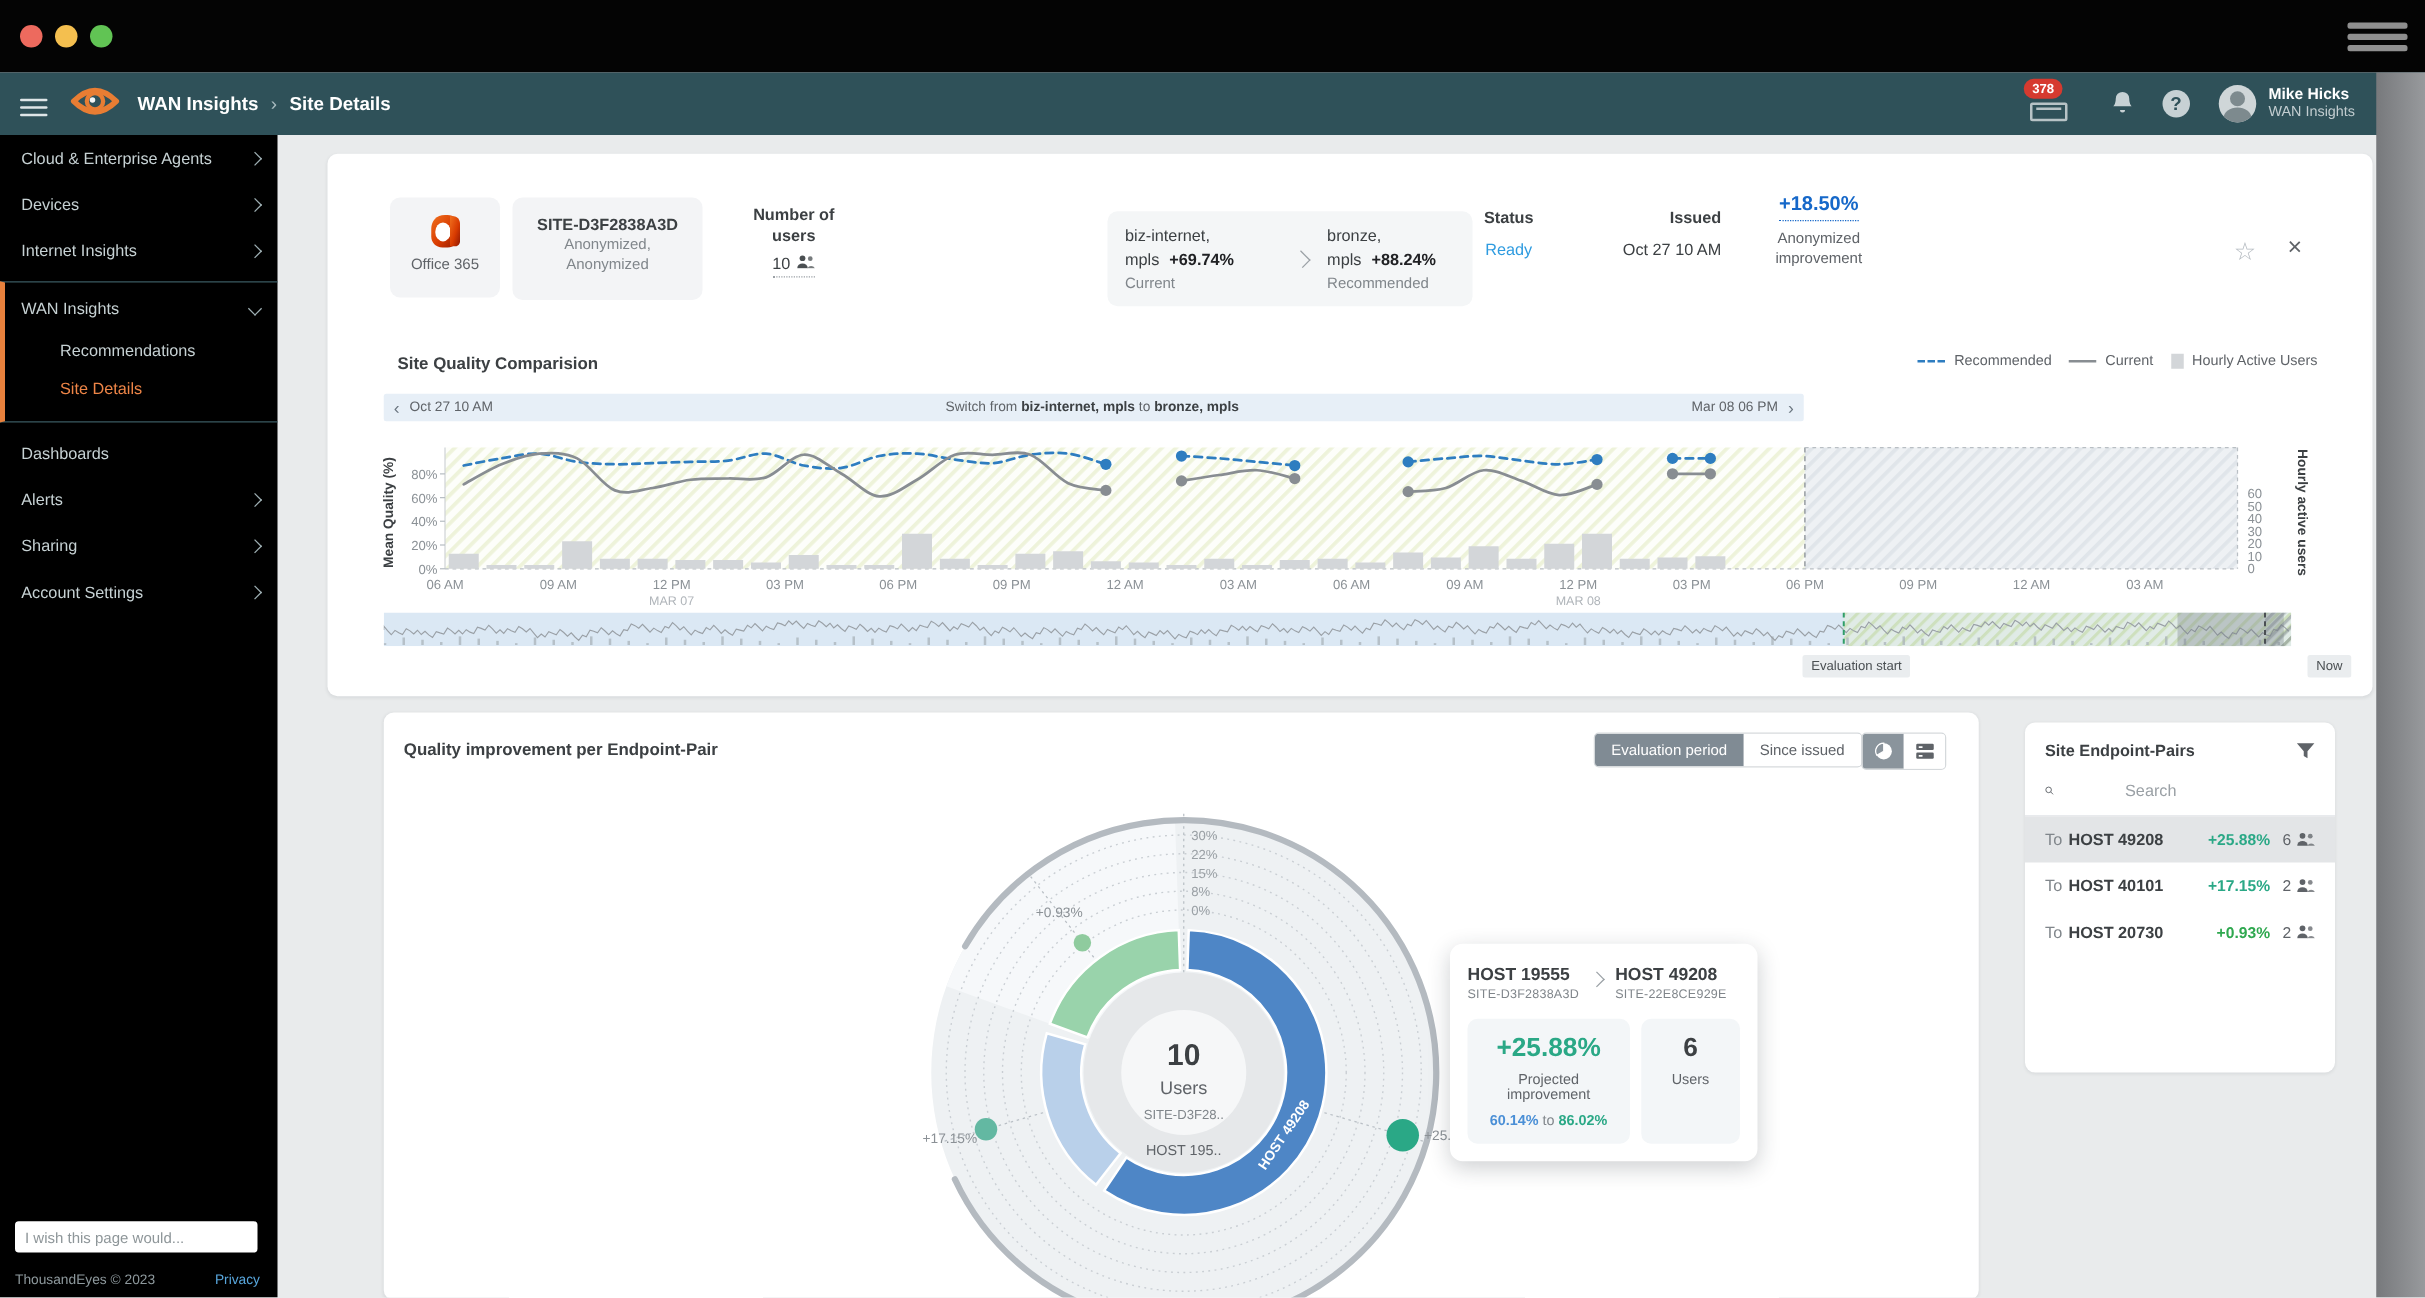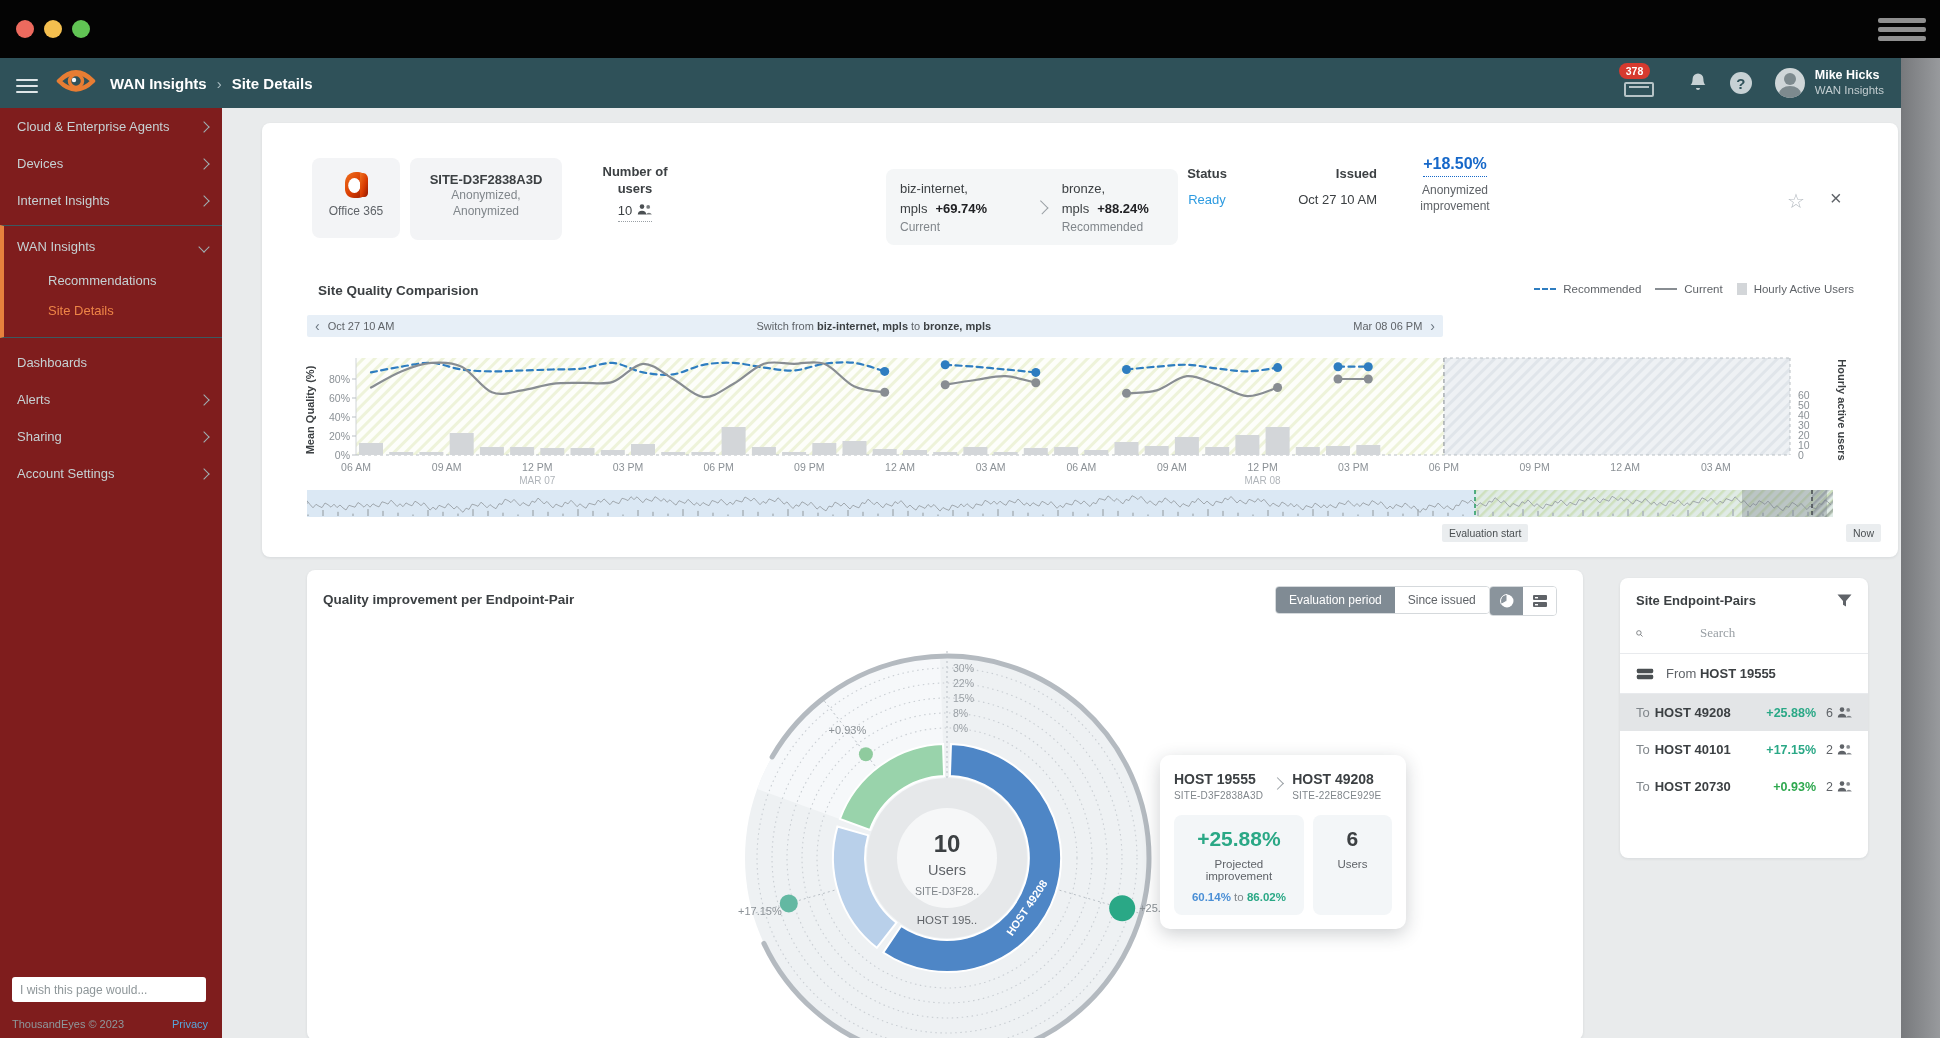--- a/index.html
+++ b/index.html
@@ -24,21 +24,21 @@
   #device-glyph i{display:block;height:2px;background:#b7c3c6;margin:2px 3px 0 3px;}
   .bar-icon-btn{margin:0 11px;cursor:pointer;display:flex;align-items:center;}
   #help-circle{width:22px;height:22px;border-radius:50%;background:#c7d1d4;color:#2f5159;font-weight:bold;font-size:15px;display:flex;align-items:center;justify-content:center;}
   #avatar{width:30px;height:30px;border-radius:50%;background:#cfd6d8;margin:0 10px 0 12px;overflow:hidden;position:relative;}
   #avatar i{position:absolute;left:9px;top:5px;width:12px;height:12px;border-radius:50%;background:#7d8a8e;}
   #avatar b{position:absolute;left:4px;top:18px;width:22px;height:16px;border-radius:50%;background:#7d8a8e;}
   #user-names{line-height:15px;}
   #user-name{color:#fff;font-size:12.5px;font-weight:bold;}
   #user-org{color:#c2cdd0;font-size:11.5px;}
   
-  #sidebar{left:0;top:108px;width:222px;height:930px;background:#7f1d1d;}
+  #sidebar{left:0;top:108px;width:222px;height:930px;background:#000000;}
   .side-item{height:37px;display:flex;align-items:center;padding:0 14px 0 17px;color:#c6d1d3;font-size:13px;cursor:pointer;position:relative;}
   .side-item .lbl{flex:1;}
   .chev{width:7px;height:7px;border-right:1.5px solid #9fb0b4;border-bottom:1.5px solid #9fb0b4;}
   .chev.right{transform:rotate(-45deg);}
   .chev.down{transform:rotate(45deg);}
   .wan-group{border-top:1px solid #3a5a61;border-bottom:1px solid #3a5a61;border-left:4px solid #e8813d;margin:6px 0;padding:2px 0 12px 0;}
   .wan-group .side-item{padding-left:13px;}
   .side-sub{height:30px;display:flex;align-items:center;padding-left:44px;color:#c6d1d3;font-size:13px;cursor:pointer;}
   .side-sub.active{color:#ee8547;}
   #wish-input{position:absolute;left:12px;bottom:36px;width:178px;height:25px;background:#fff;border:none;border-radius:3px;font-size:12px;padding:0 8px;color:#5f6368;font-family:"Liberation Sans",sans-serif;}
@@ -117,21 +117,21 @@
   #tt-box-users{flex:1;}
   #tt-imp{font-size:21px;font-weight:bold;color:#2aa886;}
   .tt-cap{font-size:11.5px;color:#5f6368;margin-top:7px;}
   #tt-range{font-size:11.5px;margin-top:9px;font-weight:bold;}
   #tt-range .fr{color:#4a8fd6;} #tt-range .to{color:#80868b;font-weight:normal;} #tt-range .tv{color:#2aa886;}
   #tt-users{font-size:21px;font-weight:bold;color:#3c4043;}
   
   #pairs-head{display:flex;align-items:center;padding:15px 16px 10px 16px;}
   #pairs-title{font-size:13px;font-weight:bold;color:#3c4043;flex:1;}
   #pairs-search{display:flex;align-items:center;gap:11px;padding:6px 16px 11px 16px;border-bottom:1px solid #e8eaed;}
-  #pairs-search input{border:none;outline:none;font-size:13px;color:#4c1d95;width:150px;font-family:Liberation Serif, serif;margin-left:44px;}
+  #pairs-search input{border:none;outline:none;font-size:13px;color:#4c1d95;width:150px;font-family:Liberation Sans, sans-serif;margin-left:44px;}
   #pairs-search input::placeholder{color:#9aa0a5;}
   #pairs-from{display:flex;align-items:center;gap:12px;padding:12px 16px;border-bottom:1px solid #e8eaed;font-size:13px;color:#5f6368;}
   #pairs-from b{color:#3c4043;}
   .pair-row{display:flex;align-items:center;padding:11px 16px;font-size:13px;cursor:pointer;}
   .pair-row.selected{background:#e3e5e7;}
   .pr-to{color:#80868b;margin-right:5px;}
   .pr-host{color:#3c4043;font-weight:bold;flex:1;}
   .pr-imp{font-weight:bold;font-size:12.5px;margin-right:10px;}
   .pr-users{color:#5f6368;font-size:12.5px;display:flex;align-items:center;gap:4px;}
   svg text{font-family:"Liberation Sans",sans-serif;}
@@ -659,27 +659,20 @@
         <path d="M0.5 0.5 H14.5 L9 7 V12.5 L6 10.8 V7 Z" fill="#5f6368"></path>
       </svg>
   </div>
   <div id="pairs-search">
     <svg width="15" height="15" viewBox="0 0 15 15">
         <circle cx="6.2" cy="6.2" r="4.8" fill="none" stroke="#5f6368" stroke-width="1.6"></circle>
         <line x1="9.8" y1="9.8" x2="14" y2="14" stroke="#5f6368" stroke-width="1.6"></line>
       </svg>
     <input type="text" placeholder="Search" style="">
   </div>
-  <div id="pairs-from">
-    <svg width="18" height="12" viewBox="0 0 18 12">
-        <rect x="0.8" y="0.8" width="16.4" height="4.4" rx="1.4" fill="#4a4f52"></rect>
-        <rect x="0.8" y="6.8" width="16.4" height="4.4" rx="1.4" fill="#4a4f52"></rect>
-      </svg>
-    <span><span>From</span> <b>HOST 19555</b></span>
-  </div>
   <div id="pairs-rows">
       <div class="pair-row selected">
         <span class="pr-to">To</span>
         <span class="pr-host">HOST 49208</span>
         <span class="pr-imp" style="color:#2aa886">+25.88%</span>
         <span class="pr-users">6 <svg width="15" height="11" viewBox="0 0 15 11">
             <circle cx="5" cy="2.6" r="2.3" fill="#5f6368"></circle>
             <path d="M0.8 10.5 a4.2 3.8 0 0 1 8.4 0 z" fill="#5f6368"></path>
             <circle cx="11.2" cy="2.9" r="1.9" fill="#5f6368" opacity=".75"></circle>
             <path d="M8.9 10.5 a3.4 3.2 0 0 1 6 0 z" fill="#5f6368" opacity=".75"></path>

